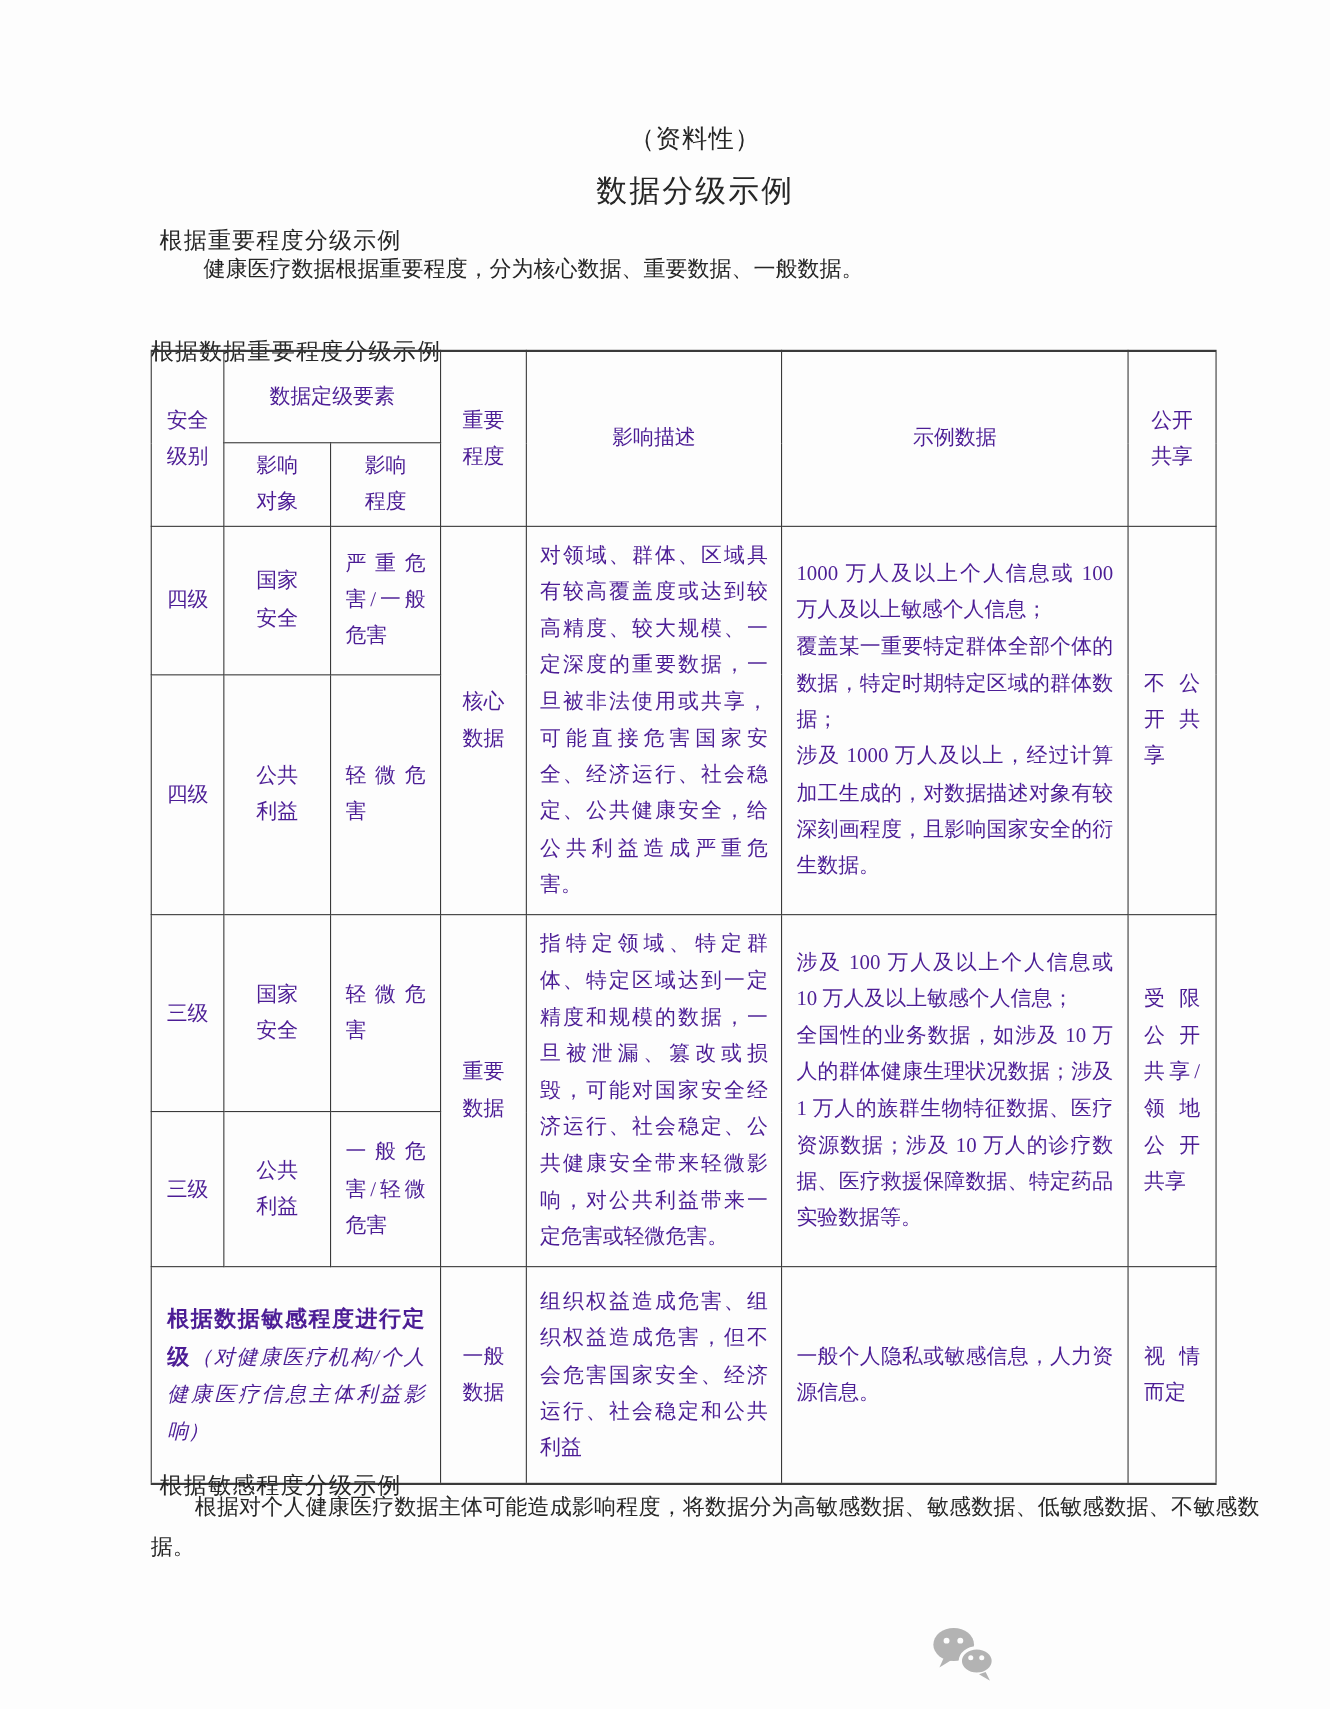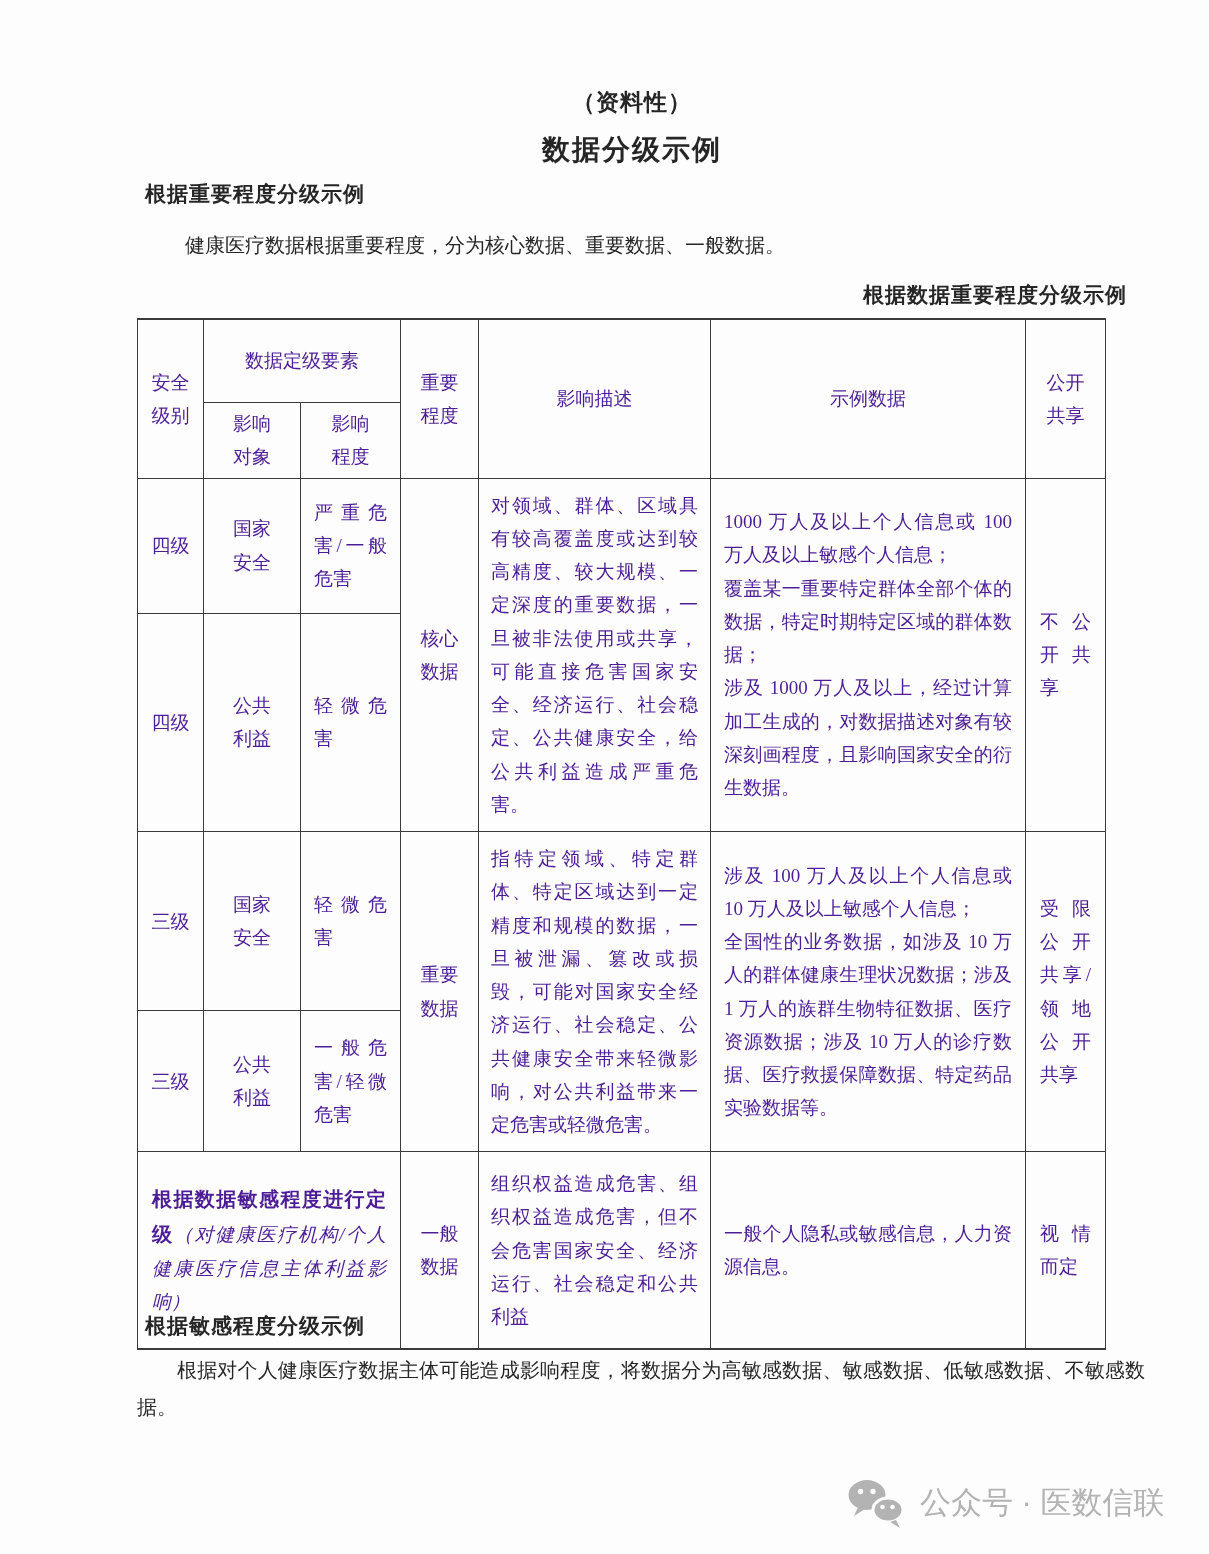--- a/index.html
+++ b/index.html
@@ -3,27 +3,27 @@
 <meta charset="utf-8">
 <style>
   html,body{margin:0;padding:0;}
   body{
     width:1209px;height:1554px;background:#ffffff;
     font-family:"Liberation Serif","DejaVu Serif",serif;
     color:#262626;
   }
   .page{position:relative;width:1209px;height:1554px;background:#fdfdfd;overflow:hidden;}
 
-  .hei{font-family:"Liberation Sans","DejaVu Sans",sans-serif;font-weight:bold;}
+  .hei{font-family:"Liberation Sans","DejaVu Sans",sans-serif;font-weight:normal;margin-top:24px;}
 
   .annex-label{position:absolute;top:87px;left:137px;width:990px;text-align:center;font-size:23px;letter-spacing:1px;}
   .annex-title{position:absolute;top:131px;left:137px;width:990px;text-align:center;font-size:28px;letter-spacing:2px;}
   .sec-heading1{position:absolute;top:180px;left:145px;font-size:21px;letter-spacing:1px;}
   .para1{position:absolute;top:229px;left:145px;width:980px;font-size:20px;line-height:1.6;text-indent:2em;}
-  .table-title{position:absolute;top:281px;left:137px;width:990px;text-align:right;font-size:21px;letter-spacing:1px;}
+  .table-title{position:absolute;top:281px;left:137px;width:990px;text-align:left;font-size:21px;letter-spacing:1px;}
 
   table.grade{
     position:absolute;top:318px;left:137px;width:968px;
     border-collapse:collapse;table-layout:fixed;
     border:1px solid #3a3a3a;border-top:2px solid #3a3a3a;border-bottom:2px solid #3a3a3a;
   }
   table.grade td,table.grade th{
     border:1px solid #3a3a3a;
     font-weight:normal;font-size:19px;line-height:1.75;
     vertical-align:middle;color:#4c1d95;
@@ -158,16 +158,15 @@
           <path d="M12 29 L8 38 L19 31 Z" fill="#b3b3b3"></path>
           <circle cx="14.5" cy="13.5" r="2.7" fill="#fdfdfd"></circle>
           <circle cx="27" cy="13.5" r="2.7" fill="#fdfdfd"></circle>
           <ellipse cx="42" cy="32" rx="15" ry="12" fill="#b3b3b3" stroke="#fdfdfd" stroke-width="3"></ellipse>
           <path d="M50 42 L54 50 L44 44 Z" fill="#b3b3b3"></path>
           <circle cx="36.5" cy="29" r="2.3" fill="#fdfdfd"></circle>
           <circle cx="46.5" cy="29" r="2.3" fill="#fdfdfd"></circle>
         </g>
       </svg>
     </span>
-    <span>公众号 · 医数信联</span>
   </div>
 
 </div>
 
 </body></html>

